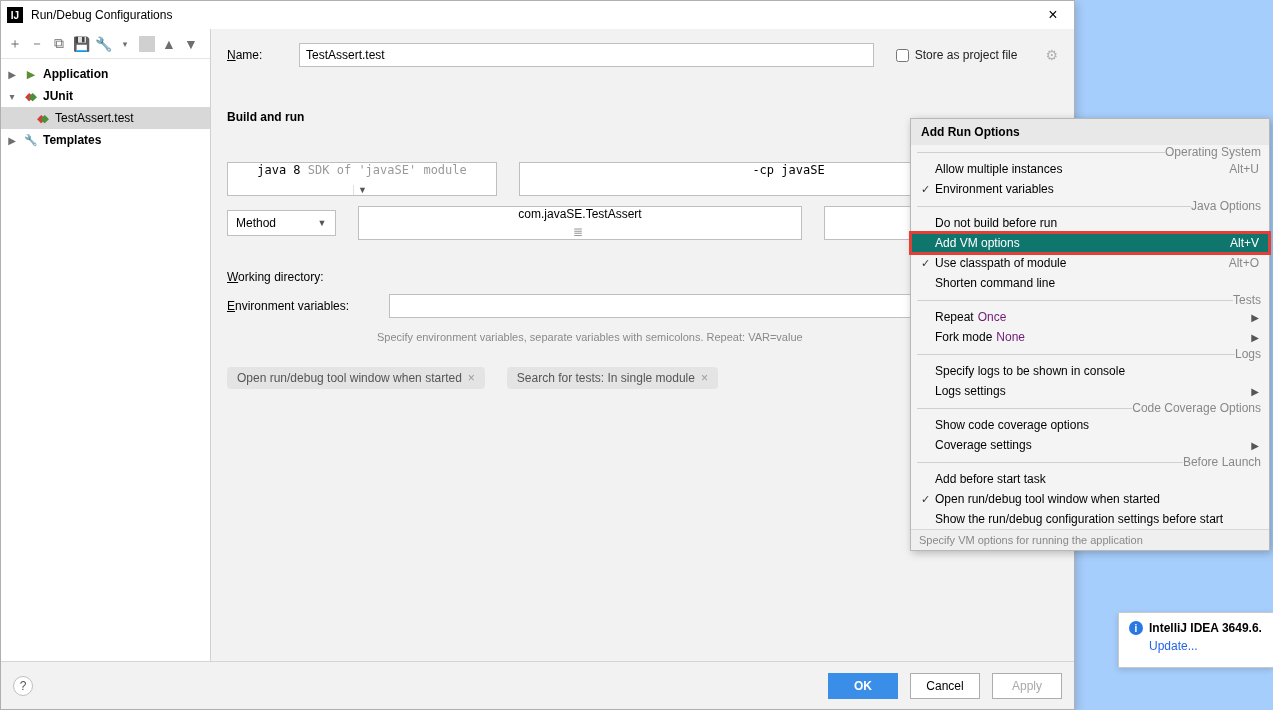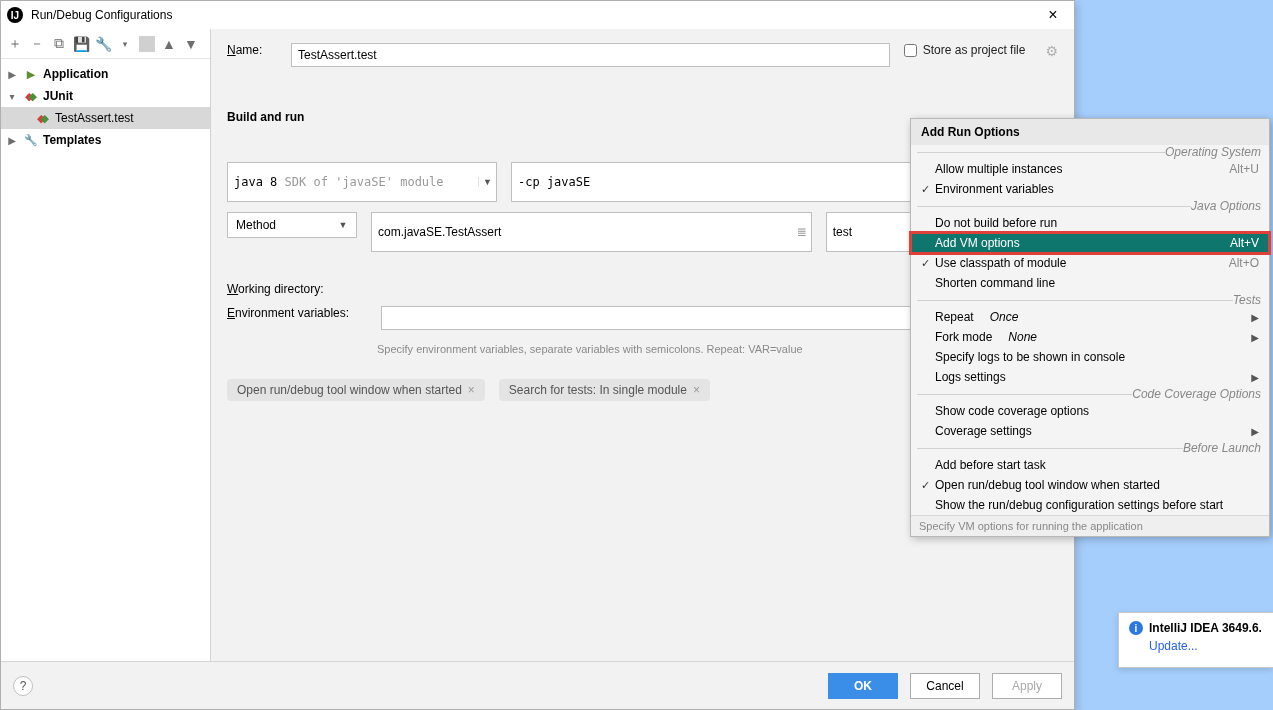--- a/index.html
+++ b/index.html
@@ -20,21 +20,21 @@
     box-shadow: 3px 3px 8px rgba(0,0,0,0.15);
     display: flex; flex-direction: column;
   }
   .titlebar {
     height: 28px; display: flex; align-items: center;
     padding: 0 6px; background: #fff;
   }
   .titlebar .icon {
     width: 16px; height: 16px; background: #000; color:#fff;
     display:inline-flex; align-items:center; justify-content:center;
-    font-weight:bold; font-size:10px; margin-right:8px;border-radius:8px;
+    font-weight:bold; font-size:10px; margin-right:8px;
   }
   .titlebar .title { flex:1; }
   .close { width:30px; text-align:center; font-size:16px; cursor:pointer; }
   .body { flex:1; display:flex; min-height:0;}
   .sidebar {
     width: 210px; background:#fff; border-right:1px solid #d0d0d0;
     display:flex; flex-direction:column;
   }
   .toolbar {
     height: 30px; display:flex; align-items:center; gap:6px;
@@ -50,36 +50,36 @@
   .tree-icon { width:16px; height:16px; display:inline-flex; align-items:center; justify-content:center; font-size:11px;}
   .app-icon { color:#5b8f30; }
   .junit-icon::before { content:"◆"; color:#d93a3a; }
   .junit-icon::after  { content:"◆"; color:#4a8f3a; margin-left:-5px; }
   .tmpl-icon { color:#555; }
 
   .main {
     flex:1; padding: 14px 16px 10px 16px; background:#f2f2f2;
     display:flex; flex-direction:column; position:relative; overflow:hidden;
   }
-  .row { display:flex; align-items:flex-start; margin-bottom:10px; gap:14px; }
+  .row { display:flex; align-items:center; margin-bottom:10px; gap:22px; }
   .label { width: 140px; }
   input[type=text], select.flat {
     height:24px; border:1px solid #bfbfbf; background:#fff; padding:0 6px;
     font:inherit; color:#000;
   }
   .name-input { flex:1; }
   .checkbox { display:flex; align-items:center; gap:6px; color:#222;}
   .gear { color:#b0b0b0; margin-left:6px; font-size:14px;}
   .section-head { display:flex; align-items:center; justify-content:space-between; margin-top:6px; margin-bottom:12px;}
   .section-head .left { font-weight:bold; }
   .link { color:#2563eb; text-decoration:underline; cursor:pointer; display:flex; align-items:center; gap:2px;}
   .link .chev { font-size:9px; text-decoration:none; }
   .highlight-red { border:3px solid #e04038; padding:1px 4px 2px 2px; border-radius:2px;}
   .shortcut-muted { color:#999; margin-left:6px;}
-  .field-box { display:flex; align-items:center; border:1px solid #bfbfbf; background:#fff; height:40px; }
+  .field-box { display:flex; align-items:center; border:1px solid #bfbfbf; background:#fff; height:34px;flex-direction:column; }
   .field-box .text { padding:0 6px; font-family:Consolas,monospace; font-size:12px; }
   .field-box .placeholder { color:#9a9a9a; }
   .dd-arrow { width:18px; text-align:center; color:#555; font-size:9px; border-left:1px solid #e0e0e0;}
   .pill { display:inline-flex; align-items:center; background:#e4e4e4; border-radius:4px; padding:4px 10px; font-size:12px; gap:6px; color:#555;}
   .pill .x { color:#9a9a9a; cursor:pointer; }
 
   .hint { color:#8a8a8a; font-size:11px; margin-top:4px; margin-left:150px;}
   .footer {
     border-top:1px solid #d5d5d5; height:48px; display:flex; align-items:center; padding:0 12px; gap:12px; justify-content:flex-end;
     background:#f2f2f2;
@@ -89,29 +89,29 @@
   .btn.primary { background:#3b8ee8; border-color:#3b8ee8; color:#fff; font-weight:bold;}
   .btn:disabled { color:#aaa; }
 
   
   .popup {
     position:absolute; top:118px; left:910px; width:360px;
     background:#f4f4f4; border:1px solid #b8b8b8; box-shadow:2px 2px 8px rgba(0,0,0,.25);
     z-index:50; font-size:12px;
   }
   .popup .head { padding:6px 10px; background:#e8e8e8; font-weight:bold;}
-  .group-sep { display:flex; align-items:center;font-style:italic; }
+  .group-sep { display:flex; align-items:center; }
   .group-sep .line { flex:1; height:1px; background:#d0d0d0; margin-left:6px;}
   .group-sep .txt { color:#888; padding:0 8px 0 0; margin-left:auto;}
   .menu-item { display:flex; align-items:center; padding:3px 10px; cursor:pointer;}
   .menu-item .ck { width:14px; color:#333; font-size:11px;}
   .menu-item .lbl { flex:1; }
   .menu-item .sc { color:#888; }
   .menu-item .sub-arrow { color:#555; font-size:10px; width:14px; text-align:right;}
-  .menu-item .muted { color:#000000; margin-left:16px;font-style:italic;}
+  .menu-item .muted { color:#701a75; margin-left:4px;}
   .menu-item.highlight { background:#0f766e; color:#fff;}
   .menu-item.highlight .sc { color:#fff;}
   .menu-item.highlight.red-outline { outline:3px solid #e04038; outline-offset:-1px;}
   .popup .footer-hint { padding:4px 8px; color:#888; font-size:11px; border-top:1px solid #d8d8d8; background:#efefef;}
 
   
   .notif {
     position:absolute; right:0; bottom:42px; width:155px; height:56px;
     background:#fff; border:1px solid #c8c8c8; border-right:none;
     padding:8px 10px; box-shadow:0 2px 6px rgba(0,0,0,.15);
@@ -200,21 +200,21 @@
           <span class="text"><span>java 8</span> <span class="placeholder">SDK of 'javaSE' module</span></span>
           <span style="flex:1"></span>
           <span class="dd-arrow">▼</span>
         </div>
         <div class="field-box" style="flex:1">
           <span class="text">-cp javaSE</span>
         </div>
       </div>
 
       <div class="row">
-        <div class="dropdown" style="width:130px">
+        <div class="dropdown" style="width:109px">
           <span>Method</span>
           <span style="flex:1"></span>
           <span class="dd-arrow">▼</span>
         </div>
         <div class="field-box" style="flex:2">
           <span class="text" style="font-family:inherit">com.javaSE.TestAssert</span>
           <span style="flex:1"></span>
           <span class="list-icon">≣</span>
         </div>
         <div class="field-box" style="flex:1.05">
@@ -302,20 +302,24 @@
       <div class="menu-item">
         <span class="ck"></span>
         <span class="lbl">Repeat<span class="muted">Once</span></span>
         <span class="sub-arrow">▶</span>
       </div>
       <div class="menu-item">
         <span class="ck"></span>
         <span class="lbl">Fork mode<span class="muted">None</span></span>
         <span class="sub-arrow">▶</span>
       </div>
+      <div class="group-sep">
+        <span class="line"></span>
+        <span class="txt">Logs</span>
+      </div>
       <div class="menu-item">
         <span class="ck"></span>
         <span class="lbl">Specify logs to be shown in console</span>
       </div>
       <div class="menu-item">
         <span class="ck"></span>
         <span class="lbl">Logs settings</span>
         <span class="sub-arrow">▶</span>
       </div>
       <div class="group-sep">

